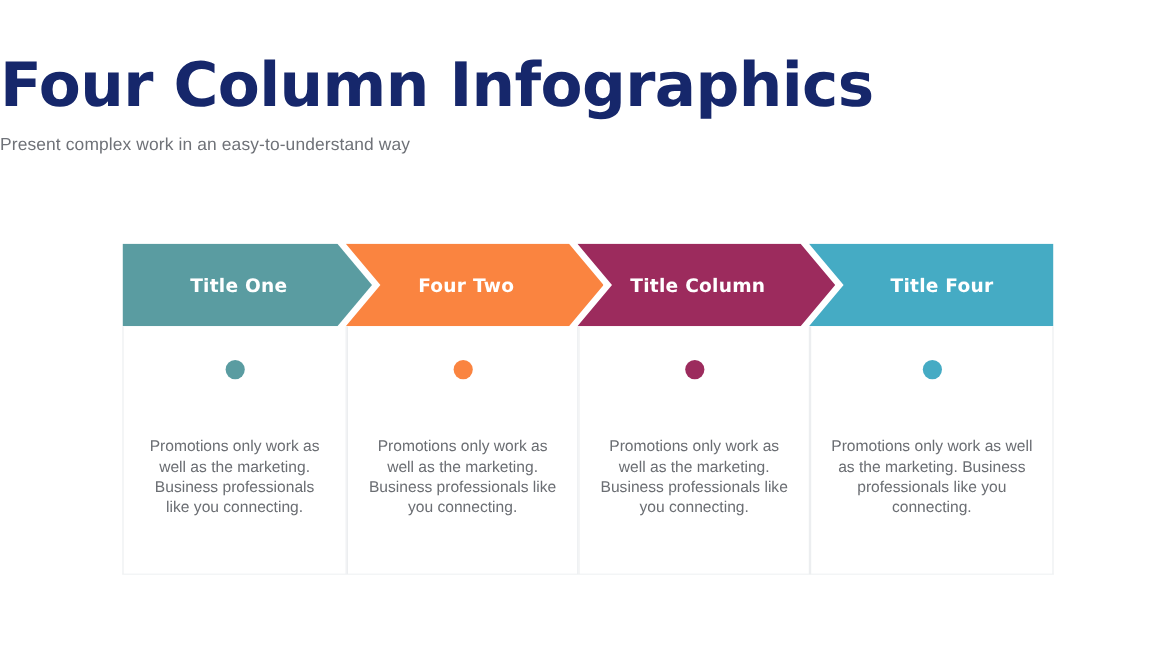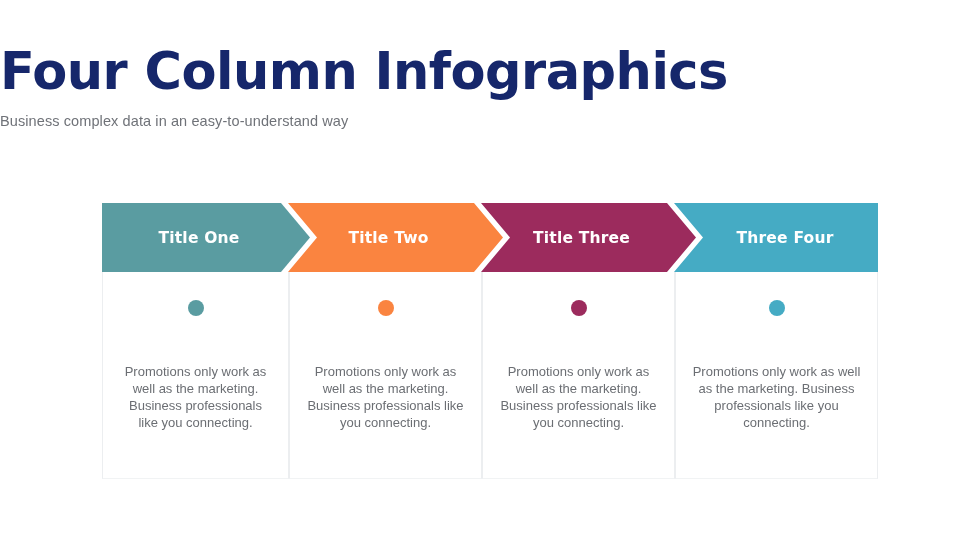--- a/index.html
+++ b/index.html
@@ -154,37 +154,37 @@
   }
   .card-4 .card-body { padding: 0 12px; }
 </style>
 </head>
 <body style="background-color: rgb(255, 255, 255);">
 
 <div class="slide">
 
   <div class="header">
     <h1 class="page-title" style="color: rgb(22, 39, 107);">Four Column Infographics</h1>
-    <p class="page-subtitle" style="color: rgb(111, 114, 120);">Business complex data in an easy-to-understand way</p>
+    <p class="page-subtitle" style="color: rgb(111, 114, 120);">Present complex work in an easy-to-understand way</p>
   </div>
 
   <div class="columns">
 
     <div class="banner">
       <div class="chev chev-1" style="background-color: rgb(90, 156, 161);">
         <span class="chev-label">Title One</span>
       </div>
       <div class="chev chev-2" style="background-color: rgb(250, 132, 64);">
-        <span class="chev-label">Title Two</span>
+        <span class="chev-label">Four Two</span>
       </div>
       <div class="chev chev-3" style="background-color: rgb(156, 43, 93);">
-        <span class="chev-label">Title Three</span>
+        <span class="chev-label">Title Column</span>
       </div>
       <div class="chev chev-4" style="background-color: rgb(69, 171, 196);">
-        <span class="chev-label">Three Four</span>
+        <span class="chev-label">Title Four</span>
       </div>
     </div>
 
     <div class="cards">
       <div class="card card-1">
         <div class="card-dot-wrap">
           <span class="card-dot" style="background-color: rgb(90, 156, 161);"></span>
         </div>
         <div class="card-body">Promotions only work as well as the marketing. Business professionals like you connecting.</div>
       </div>

